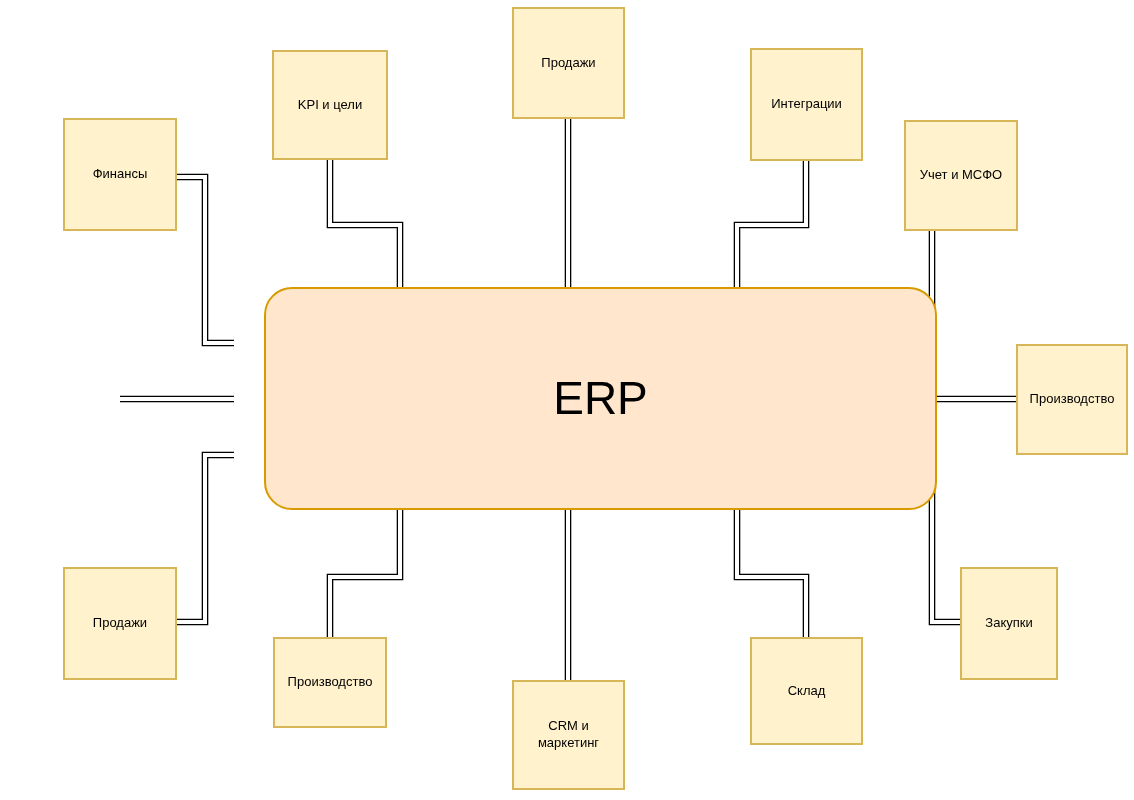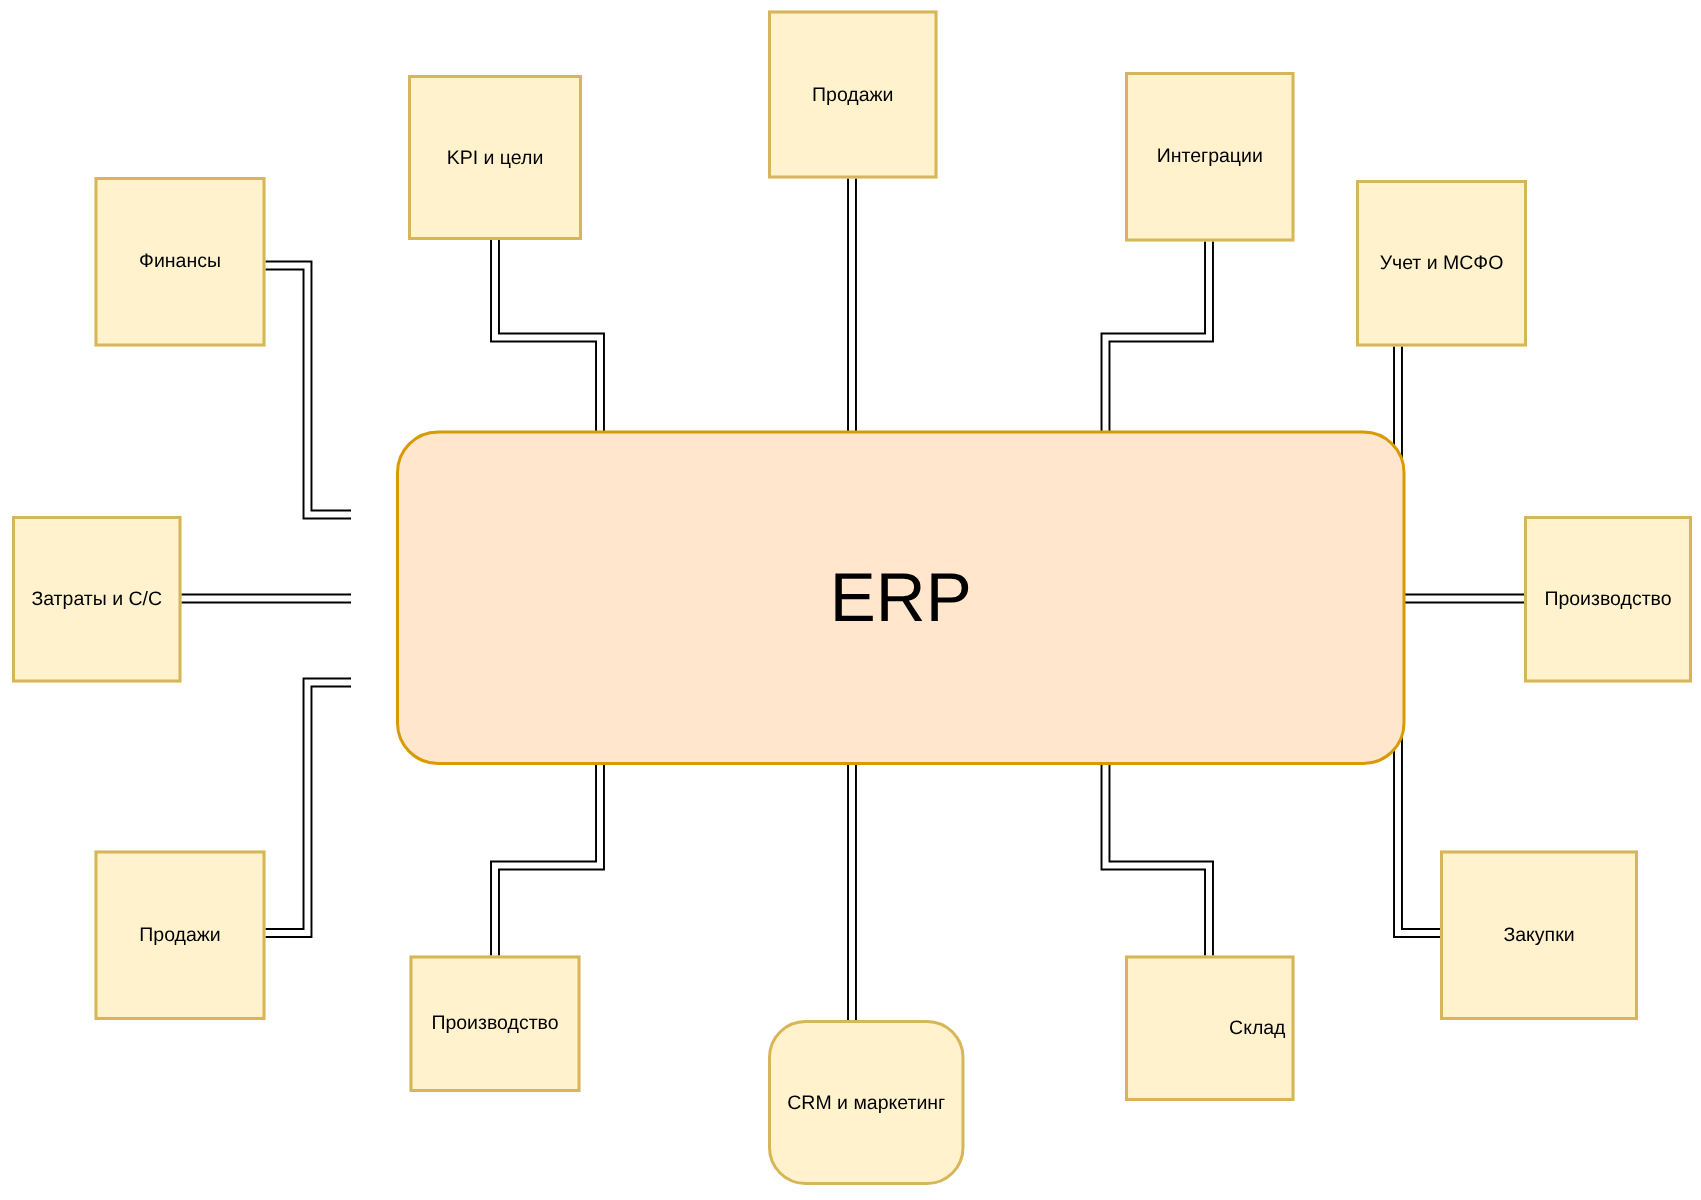--- a/index.html
+++ b/index.html
@@ -140,37 +140,34 @@
   </div>
 
   <div class="node" style="left:904px; top:120px; width:114px; height:111px;">
     <span>Учет и МСФО</span>
   </div>
 
   <div class="node" style="left:1016px; top:344px; width:112px; height:111px;">
     <span>Производство</span>
   </div>
 
-  <div class="node" style="left:8px; top:344px; width:113px; height:111px;">
-    <span>Затраты и С/С</span>
-  </div>
 
   <div class="node" style="left:63px; top:567px; width:114px; height:113px;">
     <span>Продажи</span>
   </div>
 
   <div class="node" style="left:273px; top:637px; width:114px; height:91px;">
     <span>Производство</span>
   </div>
 
-  <div class="node" style="left:512px; top:680px; width:131px; height:110px;border-radius:25px;">
+  <div class="node" style="left:512px; top:680px; width:113px; height:110px;">
     <span>CRM и маркетинг</span>
   </div>
 
-  <div class="node" style="left:750px; top:637px; width:113px; height:97px;justify-content:flex-end;">
+  <div class="node" style="left:750px; top:637px; width:113px; height:108px;">
     <span>Склад</span>
   </div>
 
-  <div class="node" style="left:960px; top:567px; width:132px; height:113px;">
+  <div class="node" style="left:960px; top:567px; width:98px; height:113px;">
     <span>Закупки</span>
   </div>
 
 </div>
 
 </body></html>

